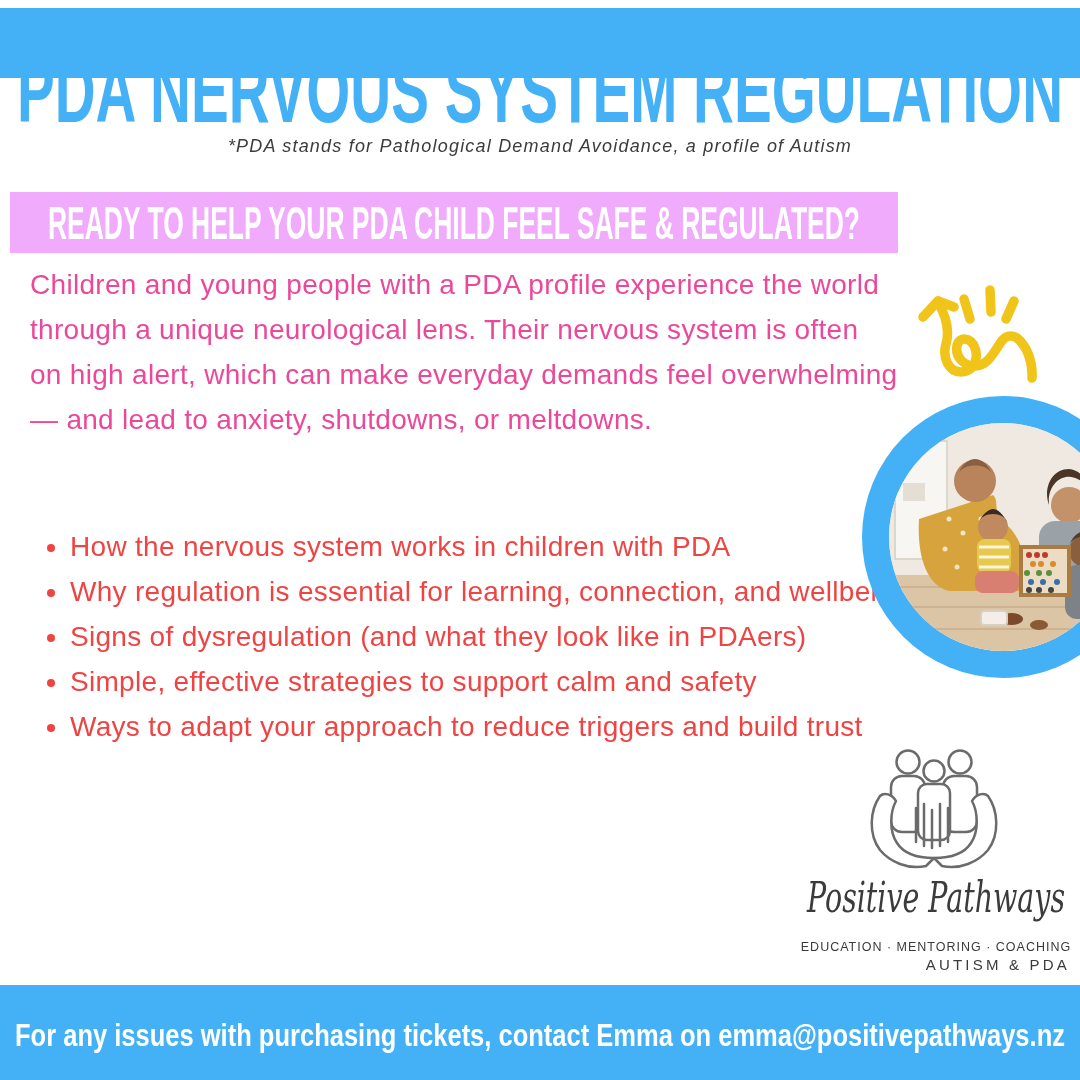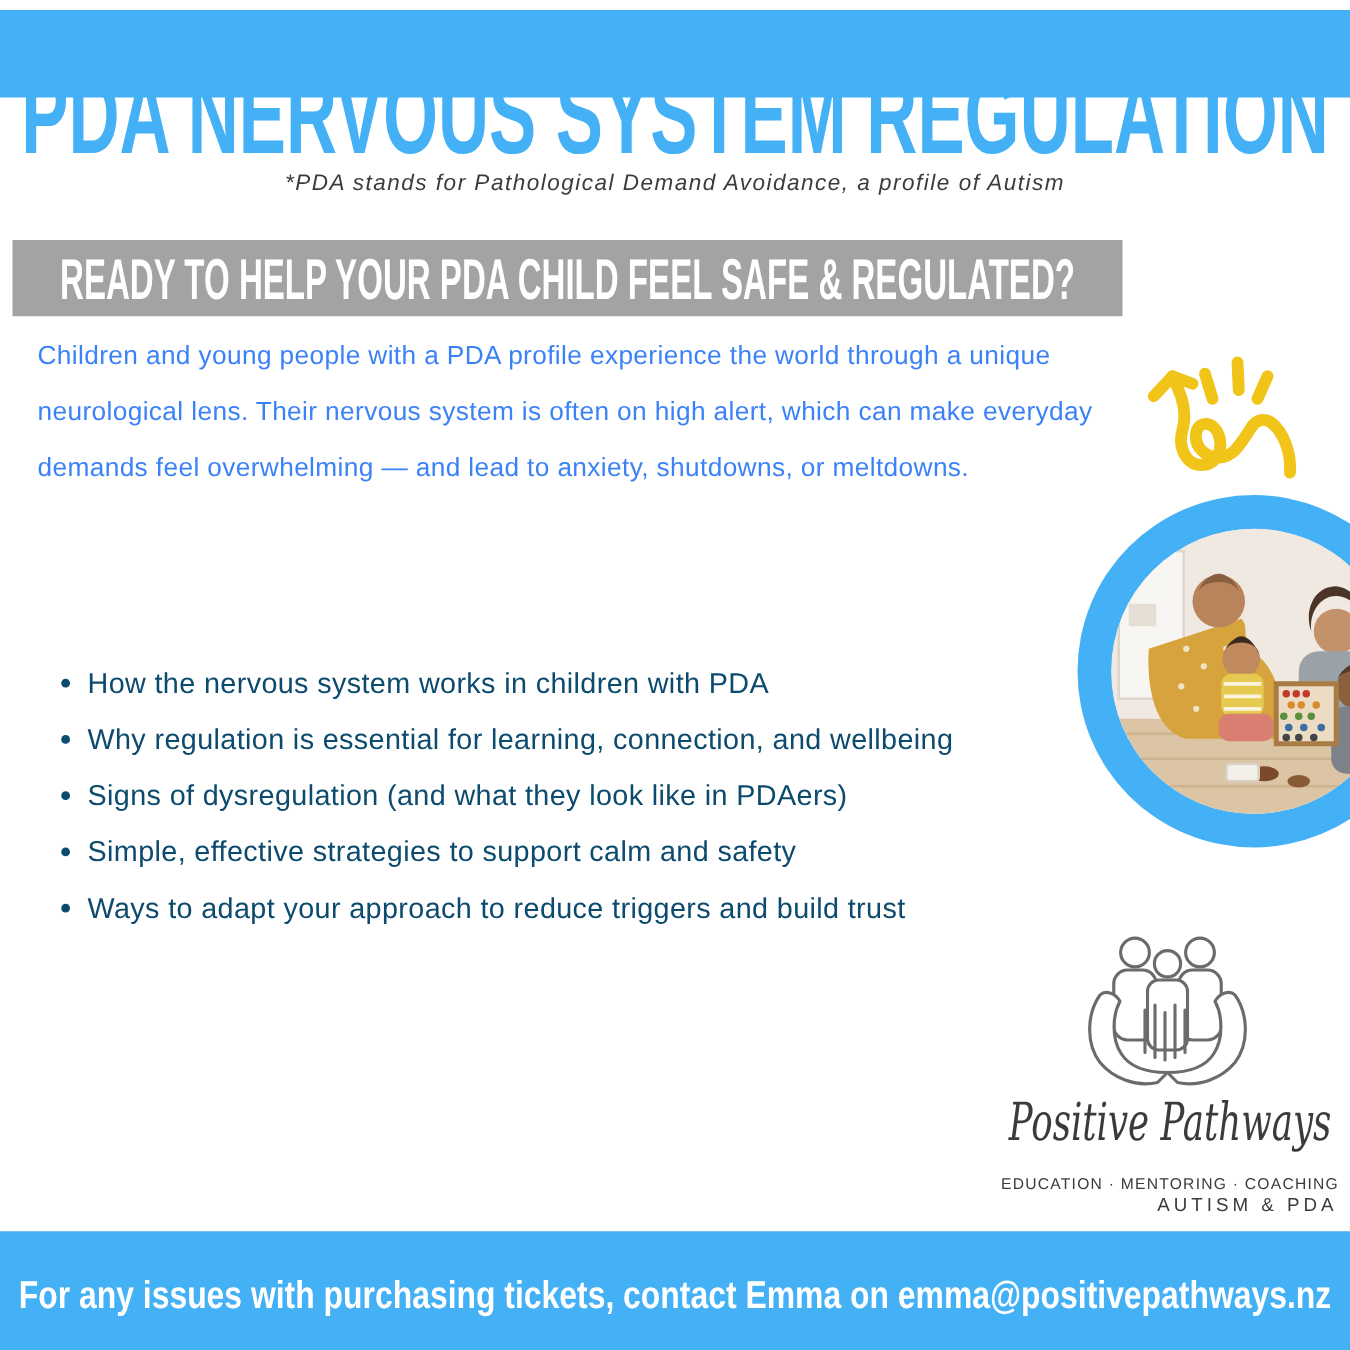--- a/index.html
+++ b/index.html
@@ -3,30 +3,30 @@
 <meta charset="utf-8">
 <style>
   html,body{margin:0;padding:0;background:#fff;}
   .flyer{position:relative;width:1080px;height:1080px;overflow:hidden;background:#ffffff;
          font-family:"Liberation Sans",sans-serif;color:#3b3b3b;}
   .top-bar{position:absolute;left:0;top:8px;width:1080px;height:70px;background:#44b1f6;}
   .title-svg{position:absolute;left:0;top:46px;width:1080px;height:92px;}
   .title-svg text{fill:#44b1f6;font-family:"Liberation Sans",sans-serif;font-weight:bold;}
   .subtitle{position:absolute;left:0;top:136px;width:1080px;text-align:center;
             font-style:italic;font-size:18px;letter-spacing:1.2px;color:#3c3c3c;}
-  .q-banner{position:absolute;left:10px;top:192px;width:888px;height:61px;background:#a3a3a3;}
+  .q-banner{position:absolute;left:10px;top:192px;width:888px;height:61px;background:#f0abfc;}
   .q-banner svg,.price-banner svg,.footer-bar svg{position:absolute;left:0;top:0;width:100%;height:100%;}
   .banner-text{fill:#ffffff;font-family:"Liberation Sans",sans-serif;font-weight:bold;}
   .intro{position:absolute;left:30px;top:262px;width:868px;margin:0;
-         font-size:21px;line-height:45px;letter-spacing:.3px;color:#3b82f6;}
+         font-size:28px;line-height:45px;letter-spacing:.3px;color:#ec4899;}
   .leadin{position:absolute;left:30px;top:460px;width:868px;margin:0;
           font-size:28px;line-height:45px;letter-spacing:.3px;color:#3d3d3d;}
   .bullets{position:absolute;left:34px;top:524px;width:845px;margin:0;padding:0 0 0 36px;
            list-style:disc;}
-  .bullets li{font-size:23px;line-height:45px;letter-spacing:.3px;color:#0c4a6e;}
+  .bullets li{font-size:28px;line-height:45px;letter-spacing:.3px;color:#ef4444;}
   .doodle{position:absolute;left:905px;top:280px;width:150px;height:120px;}
   .photo-ring{position:absolute;left:862px;top:396px;width:282px;height:282px;border-radius:50%;
               background:#44b1f6;}
   .photo-inner{position:absolute;left:27px;top:27px;width:228px;height:228px;border-radius:50%;
                overflow:hidden;background:#efe9e2;}
   .photo-inner svg{display:block;width:228px;height:228px;}
   .logo-icon{position:absolute;left:864px;top:746px;width:140px;height:138px;}
   .brand-svg{position:absolute;left:802px;top:870px;width:268px;height:58px;}
   .brand-svg text{fill:#3b3b3b;font-family:"DejaVu Serif",serif;font-style:italic;}
   .logo-line1{position:absolute;left:802px;top:956px;width:268px;text-align:right;

